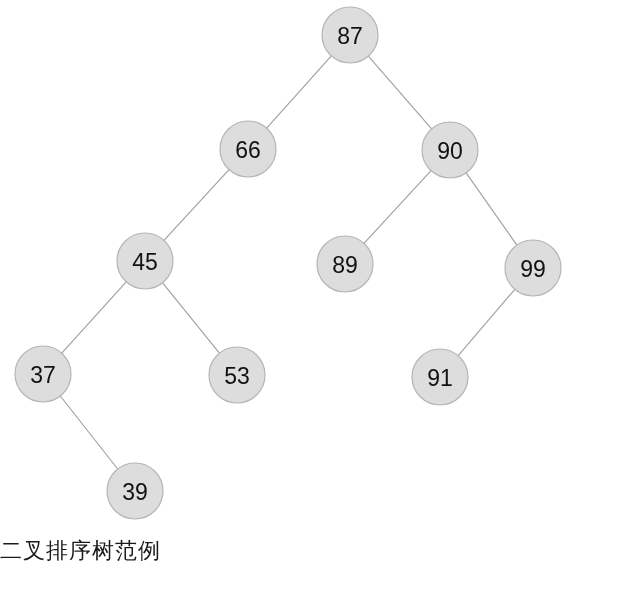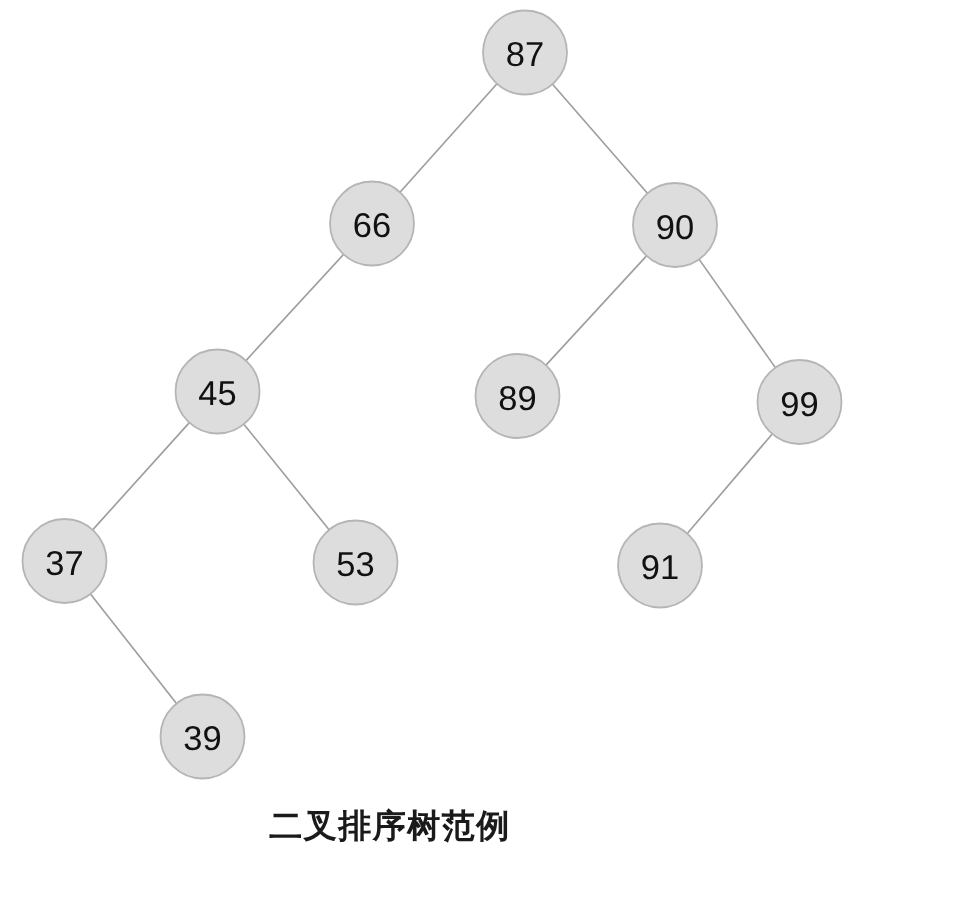--- a/index.html
+++ b/index.html
@@ -42,27 +42,25 @@
     font-size: 23px;
     font-weight: 400;
     text-anchor: middle;
     dominant-baseline: central;
   }
   #caption {
     position: absolute;
     left: 0;
     top: 536px;
     width: 520px;
-    text-align: center;
     font-family: "DejaVu Sans", "Liberation Sans", sans-serif;
     font-size: 22px;
     color: #1a1a1a;
     letter-spacing: 1px;
     white-space: nowrap;
-    font-weight: bold;
   }
 </style>
 </head>
 <body>
 
 <div id="figure">
 
   <svg id="tree-svg" viewBox="0 0 640 599">
     <g id="edges-layer">
         <line x1="331.33" y1="55.87" x2="266.67" y2="128.13" class="edge-line" stroke="#9e9e9e"></line>

